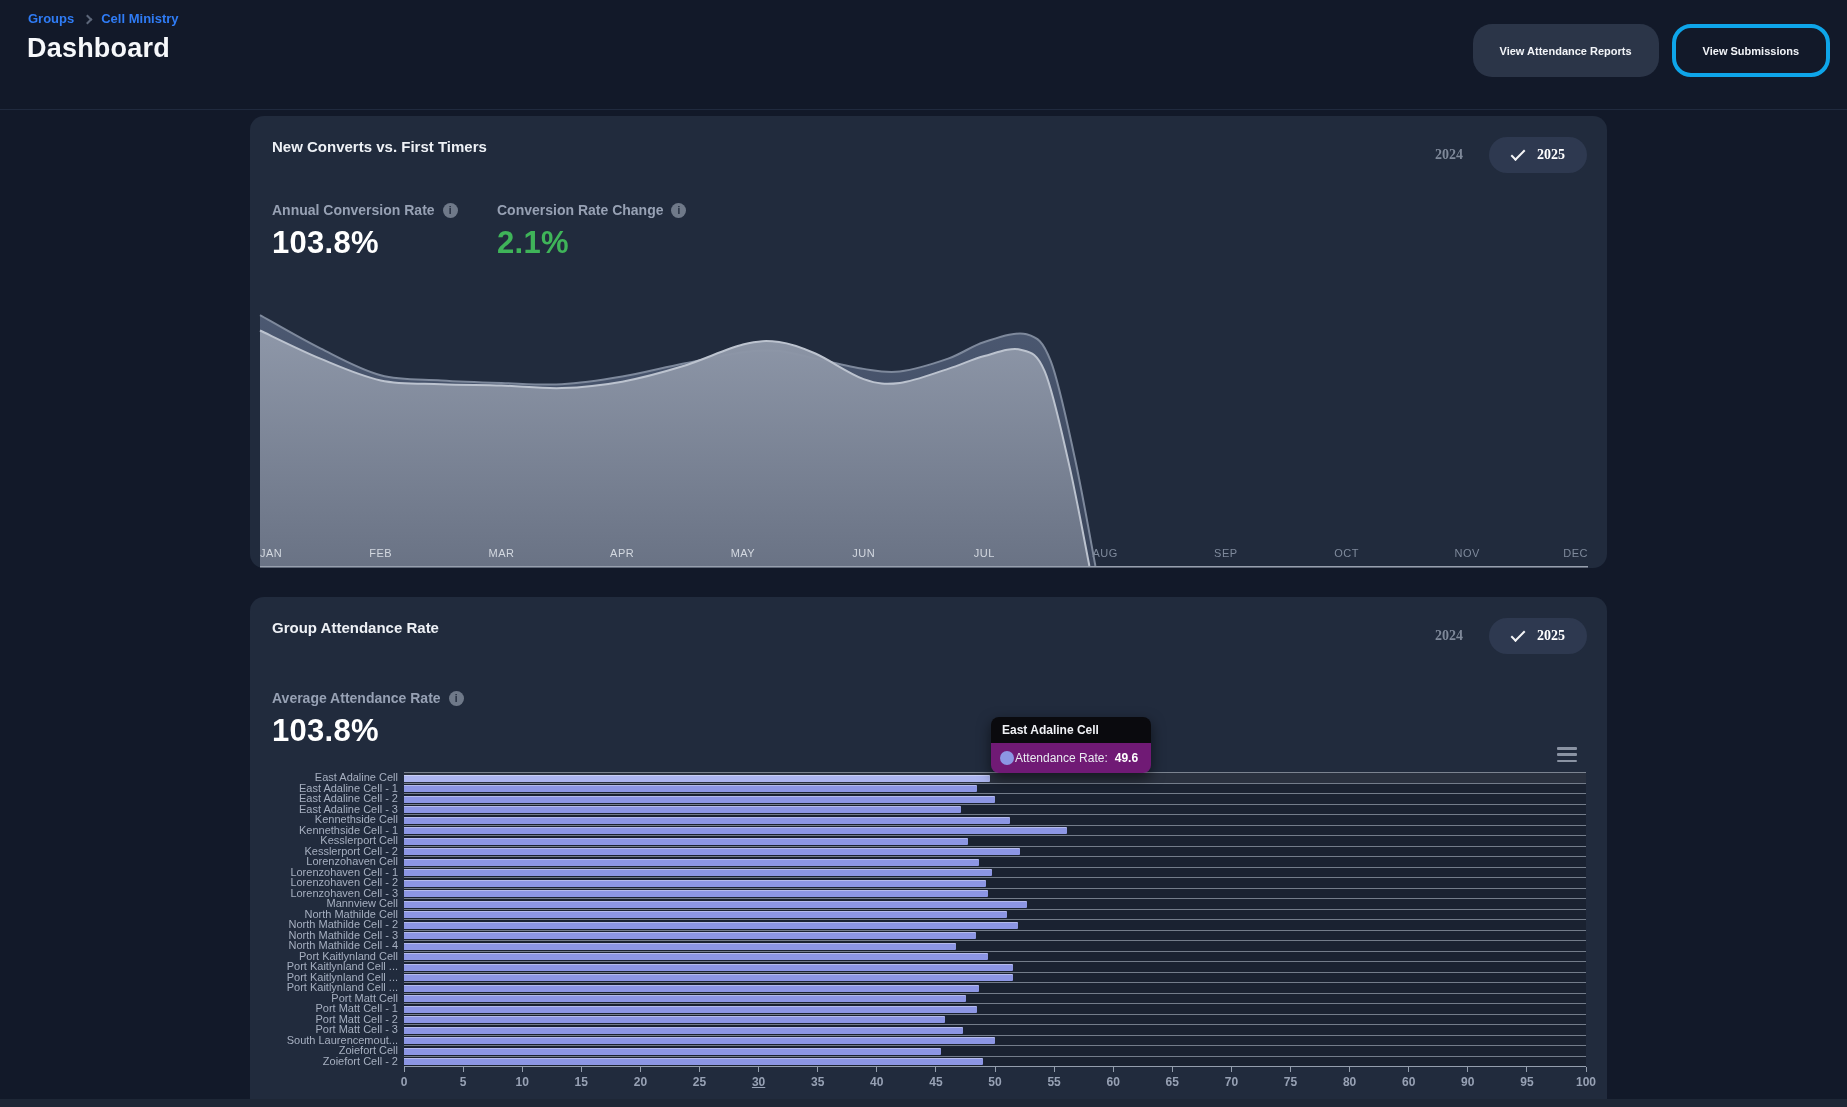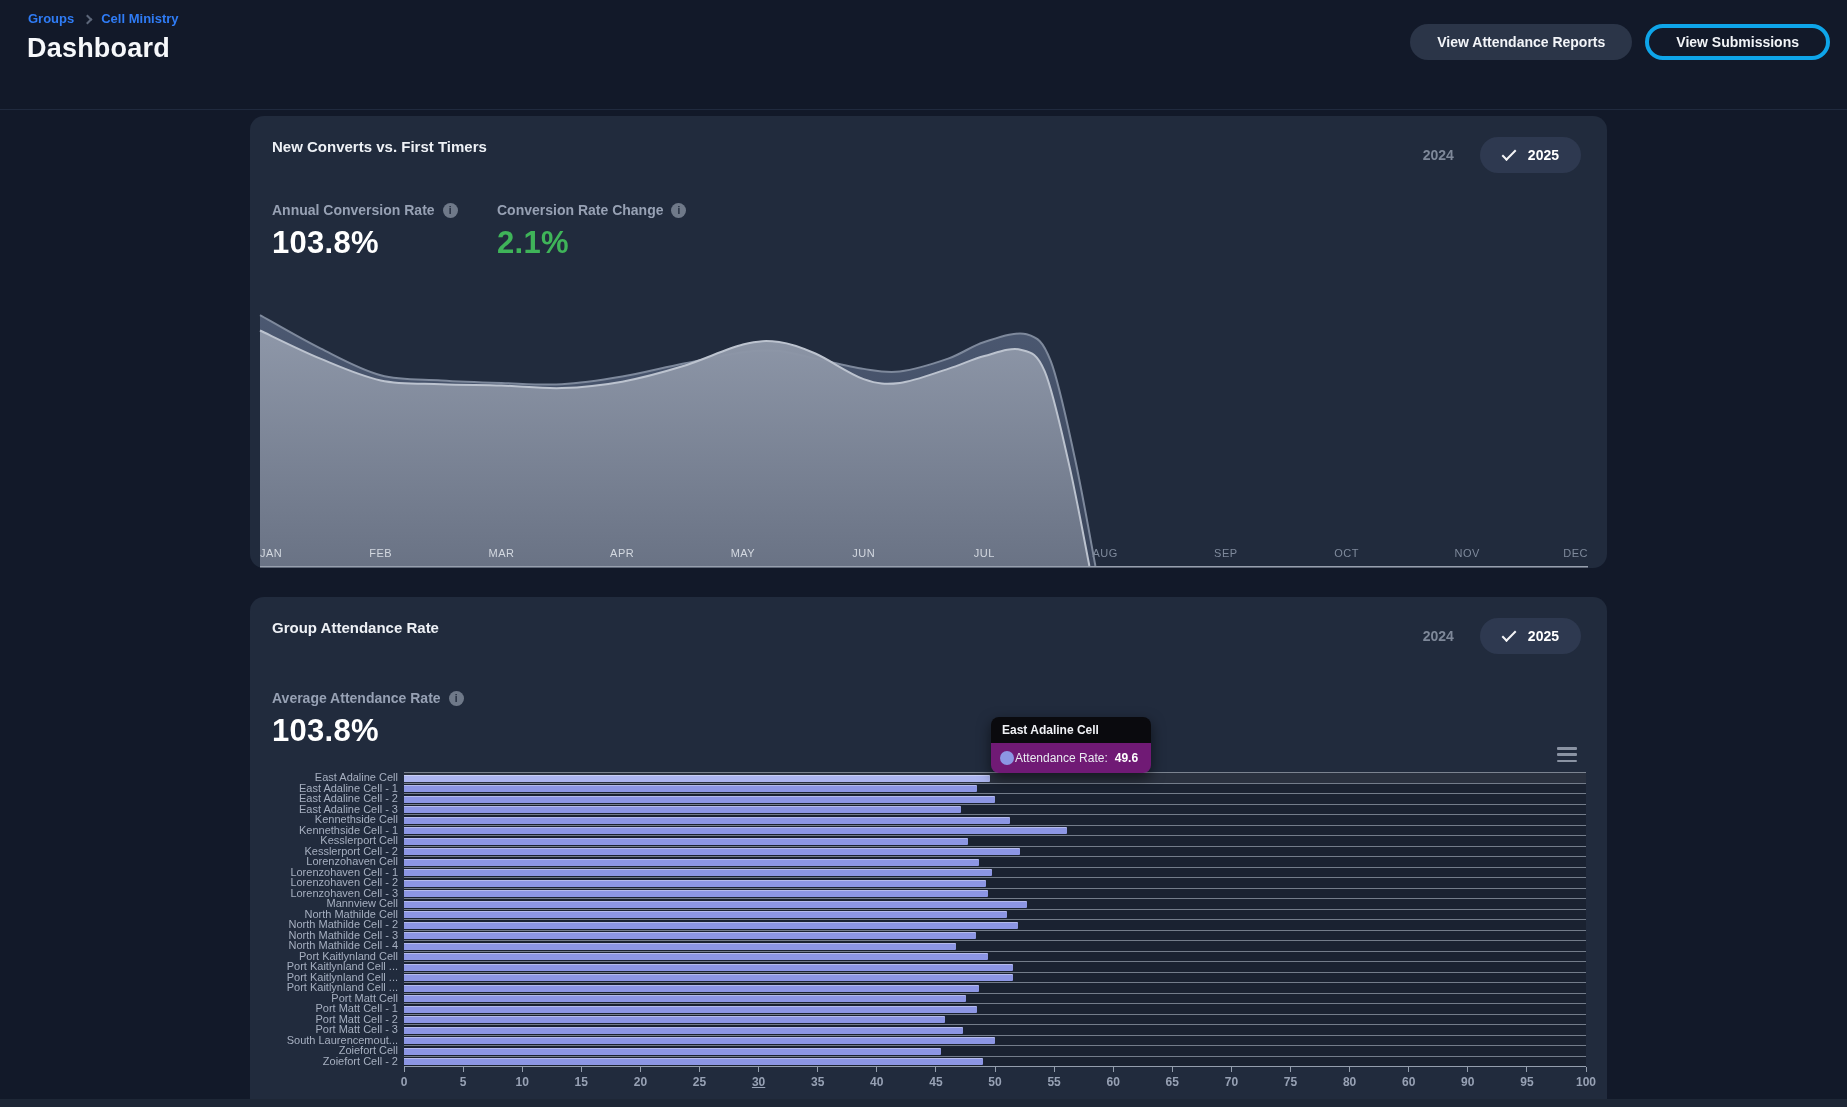--- a/index.html
+++ b/index.html
@@ -15,33 +15,33 @@
   .page-header { position:absolute; left:0; top:0; width:1847px; height:110px;
     border-bottom:1px solid #202a3e; }
   .crumbs { position:absolute; left:28px; top:11px; display:flex; align-items:center; gap:10px;
     font-size:13px; font-weight:700; }
   .crumb-link { color:#2f7cf6; text-decoration:none; cursor:pointer; }
   .crumb-sep { width:7px; height:7px; border-right:2px solid #5c6679; border-top:2px solid #5c6679;
     transform:rotate(45deg); margin-top:1px; }
   .page-title { position:absolute; left:27px; top:33px; font-size:27px; font-weight:800;
     letter-spacing:.2px; color:#f6f8fb; }
   .header-actions { position:absolute; right:17px; top:24px; display:flex; gap:13px; }
-  .btn { height:36px; border-radius:19px; font-family:"Liberation Sans",sans-serif;
-    font-size:14px; font-weight:700; color:#f2f4f8; cursor:pointer; padding:0 27px;
+  .btn { height:53px; border-radius:19px; font-family:"Liberation Sans",sans-serif;
+    font-size:11px; font-weight:700; color:#f2f4f8; cursor:pointer; padding:0 27px;
     display:flex; align-items:center; }
   .btn-filled { background:#2b3548; border:none; }
   .btn-outline { background:transparent; border:4px solid #0ea5e9; }
 
   
   .card { position:absolute; left:250px; width:1357px; background:#212b3d; border-radius:14px; }
   #card-converts   { top:116px; height:452px; }
   #card-attendance { top:597px; height:565px; }
   .card-title { position:absolute; left:22px; top:22px; font-size:15px; font-weight:700; color:#eef1f6; }
 
-  .year-toggle { position:absolute; right:26px; top:21px; display:flex; align-items:center; gap:26px; }
+  .year-toggle { position:absolute; right:20px; top:21px; display:flex; align-items:center; gap:26px;font-family:Liberation Serif, serif; }
   .year-inactive { color:#7e8899; font-size:14px; font-weight:700; cursor:pointer; }
   .year-pill { display:flex; align-items:center; gap:12px; background:#2e3950; border-radius:999px;
     padding:10px 22px; color:#ffffff; font-weight:800; font-size:14px; cursor:pointer; }
   .check-icon { width:14px; height:7px; border-left:2px solid #fff; border-bottom:2px solid #fff;
     transform:rotate(-45deg); margin-top:-4px; opacity:.95; }
 
   .stat { position:absolute; }
   .stat-label { display:flex; align-items:center; gap:8px; font-size:14px; font-weight:600; color:#97a1b4; }
   .info-icon { width:15px; height:15px; border-radius:50%; background:#6f7989; color:#212b3d;
     font-size:10px; font-weight:800; font-style:normal; display:flex; align-items:center;

